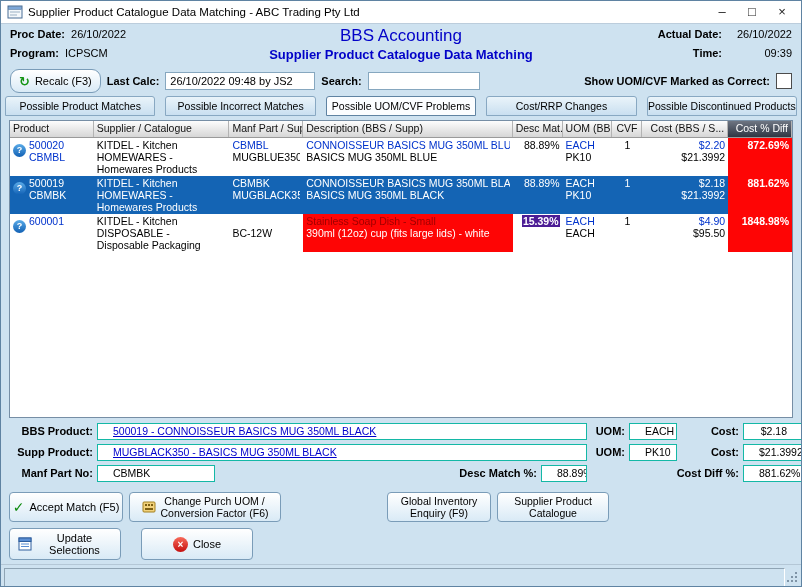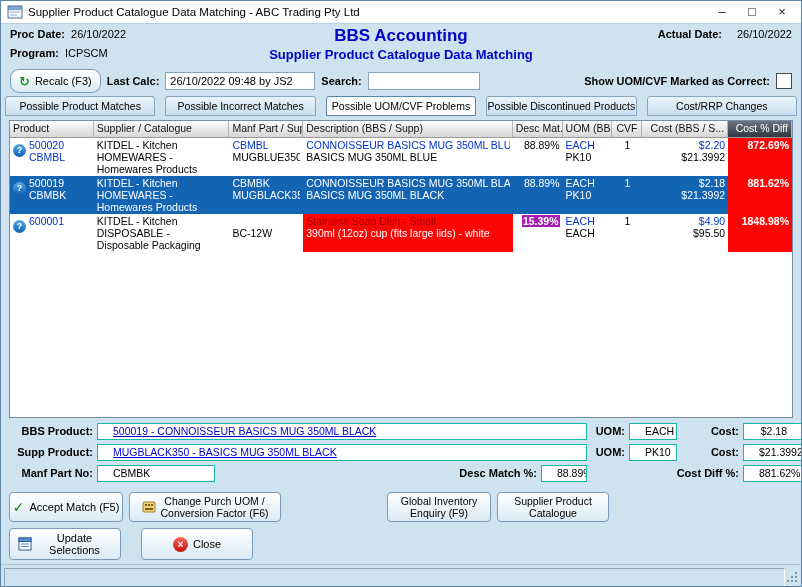--- a/index.html
+++ b/index.html
@@ -13,21 +13,21 @@
   .title{font-size:11.5px;color:#000;flex:1;white-space:nowrap;overflow:hidden}
   .tbbtn{width:30px;text-align:center;font-size:13px;color:#222;line-height:20px;cursor:default}
 
   
   .hdr{flex:none;height:42px;position:relative}
   .hline{height:19px;font-size:11px;white-space:nowrap}
   .hlbl{font-weight:bold;color:#000}
   .hval{color:#000;margin-left:6px}
   .hdr-left{position:absolute;left:9px;top:4px}
   .hdr-center{position:absolute;left:0;right:0;top:2px;text-align:center}
-  .app-title{font-size:17px;font-weight:bold;color:#0202c8}
+  .app-title{font-size:17px;font-weight:normal;color:#0202c8}
   .app-subtitle{font-size:13px;font-weight:bold;color:#0202c8;margin-top:1px}
   .hdr-right{position:absolute;right:9px;top:4px}
   .hdr-right .hline{display:flex;justify-content:flex-end}
   .hdr-right .hval{width:64px;text-align:right}
 
   
   .toolbar{flex:none;height:30px;display:flex;align-items:center;padding:0 9px;gap:6px;font-size:11px}
   .btn{display:inline-flex;align-items:center;justify-content:center;gap:5px;background:linear-gradient(#ffffff,#d9eaf6);border:1px solid #7a9cb8;border-radius:4px;font-size:11px;color:#000;padding:2px 8px;font-family:inherit;cursor:default}
   .recalc{height:24px;border-radius:9px}
   .icn-recalc{color:#159415;font-weight:bold;font-size:13px;line-height:13px}
@@ -61,21 +61,21 @@
   .c-manf{width:74px}
   .c-desc{width:210px}
   .c-descmatch{width:50px;text-align:right}
   .c-uom{width:50px}
   .c-cvf{width:30px;text-align:center}
   .c-cost{width:86px;text-align:right}
   .c-costdiff{width:64px;text-align:right}
   .c-desc.alert{background:#fe0505}
   .alert1{color:#9e0000}
   .alert2{color:#fff}
-  .badge-red{display:inline-block;background:#a21caf;color:#fff;font-weight:bold;padding:0 1px}
+  .badge-red{display:inline-block;background:#4c1d95;color:#fff;font-weight:bold;padding:0 1px}
   .c-costdiff.alert{background:#fe0505;color:#fff;font-weight:bold}
   .prodcell{display:flex;gap:3px}
   .qicon{flex:none;width:13px;height:13px;border-radius:50%;background:linear-gradient(#5aabe8,#1160b4);color:#fff;font-size:9px;font-weight:bold;text-align:center;line-height:13px;margin-top:5px}
   .plines{flex:1;overflow:hidden}
 
   
   .details{flex:none;height:66px;position:relative;margin:4px 8px 0;font-size:11px}
   .dlbl{position:absolute;font-weight:bold;text-align:right;line-height:17px;white-space:nowrap}
   .dfld{position:absolute;background:#fff;border:1px solid #14b8a6;height:17px;line-height:15px;padding:0 15px;font-size:10.5px;white-space:nowrap;overflow:hidden}
   .link{color:#0000cc;text-decoration:underline;cursor:pointer}
@@ -140,20 +140,24 @@
     </div>
     <div class="hdr-center">
       <div class="app-title">BBS Accounting</div>
       <div class="app-subtitle">Supplier Product Catalogue Data Matching</div>
     </div>
     <div class="hdr-right">
       <div class="hline">
           <span class="hlbl">Actual Date:</span>
           <span class="hval">26/10/2022</span>
         </div>
+      <div class="hline">
+          <span class="hlbl">Time:</span>
+          <span class="hval">09:39</span>
+        </div>
     </div>
   </div>
 
   <div class="toolbar">
     <button class="btn recalc">
       <span class="icn-recalc">↻</span>
       <span>Recalc (F3)</span>
     </button>
     <span class="tlbl">Last Calc:</span>
     <span class="fieldbox lastcalc">26/10/2022 09:48 by JS2</span>
@@ -161,22 +165,22 @@
     <input class="input" value="" style="">
     <span class="spacer"></span>
     <span class="tlbl">Show UOM/CVF Marked as Correct:</span>
     <span class="checkbox"></span>
   </div>
 
   <div class="tabbar">
       <div class="tab">Possible Product Matches</div>
       <div class="tab">Possible Incorrect Matches</div>
       <div class="tab active">Possible UOM/CVF Problems</div>
+      <div class="tab">Cost/RRP Changes</div>
       <div class="tab">Possible Discontinued Products</div>
-      <div class="tab">Cost/RRP Changes</div>
     </div>
 
   <div class="tablewrap">
     <div class="thead">
         <div class="th c-product">Product</div>
         <div class="th c-supplier">Supplier / Catalogue</div>
         <div class="th c-manf">Manf Part / Sup...</div>
         <div class="th c-desc">Description (BBS / Supp)</div>
         <div class="th c-descmatch">Desc Mat...</div>
         <div class="th c-uom">UOM (BB...</div>

